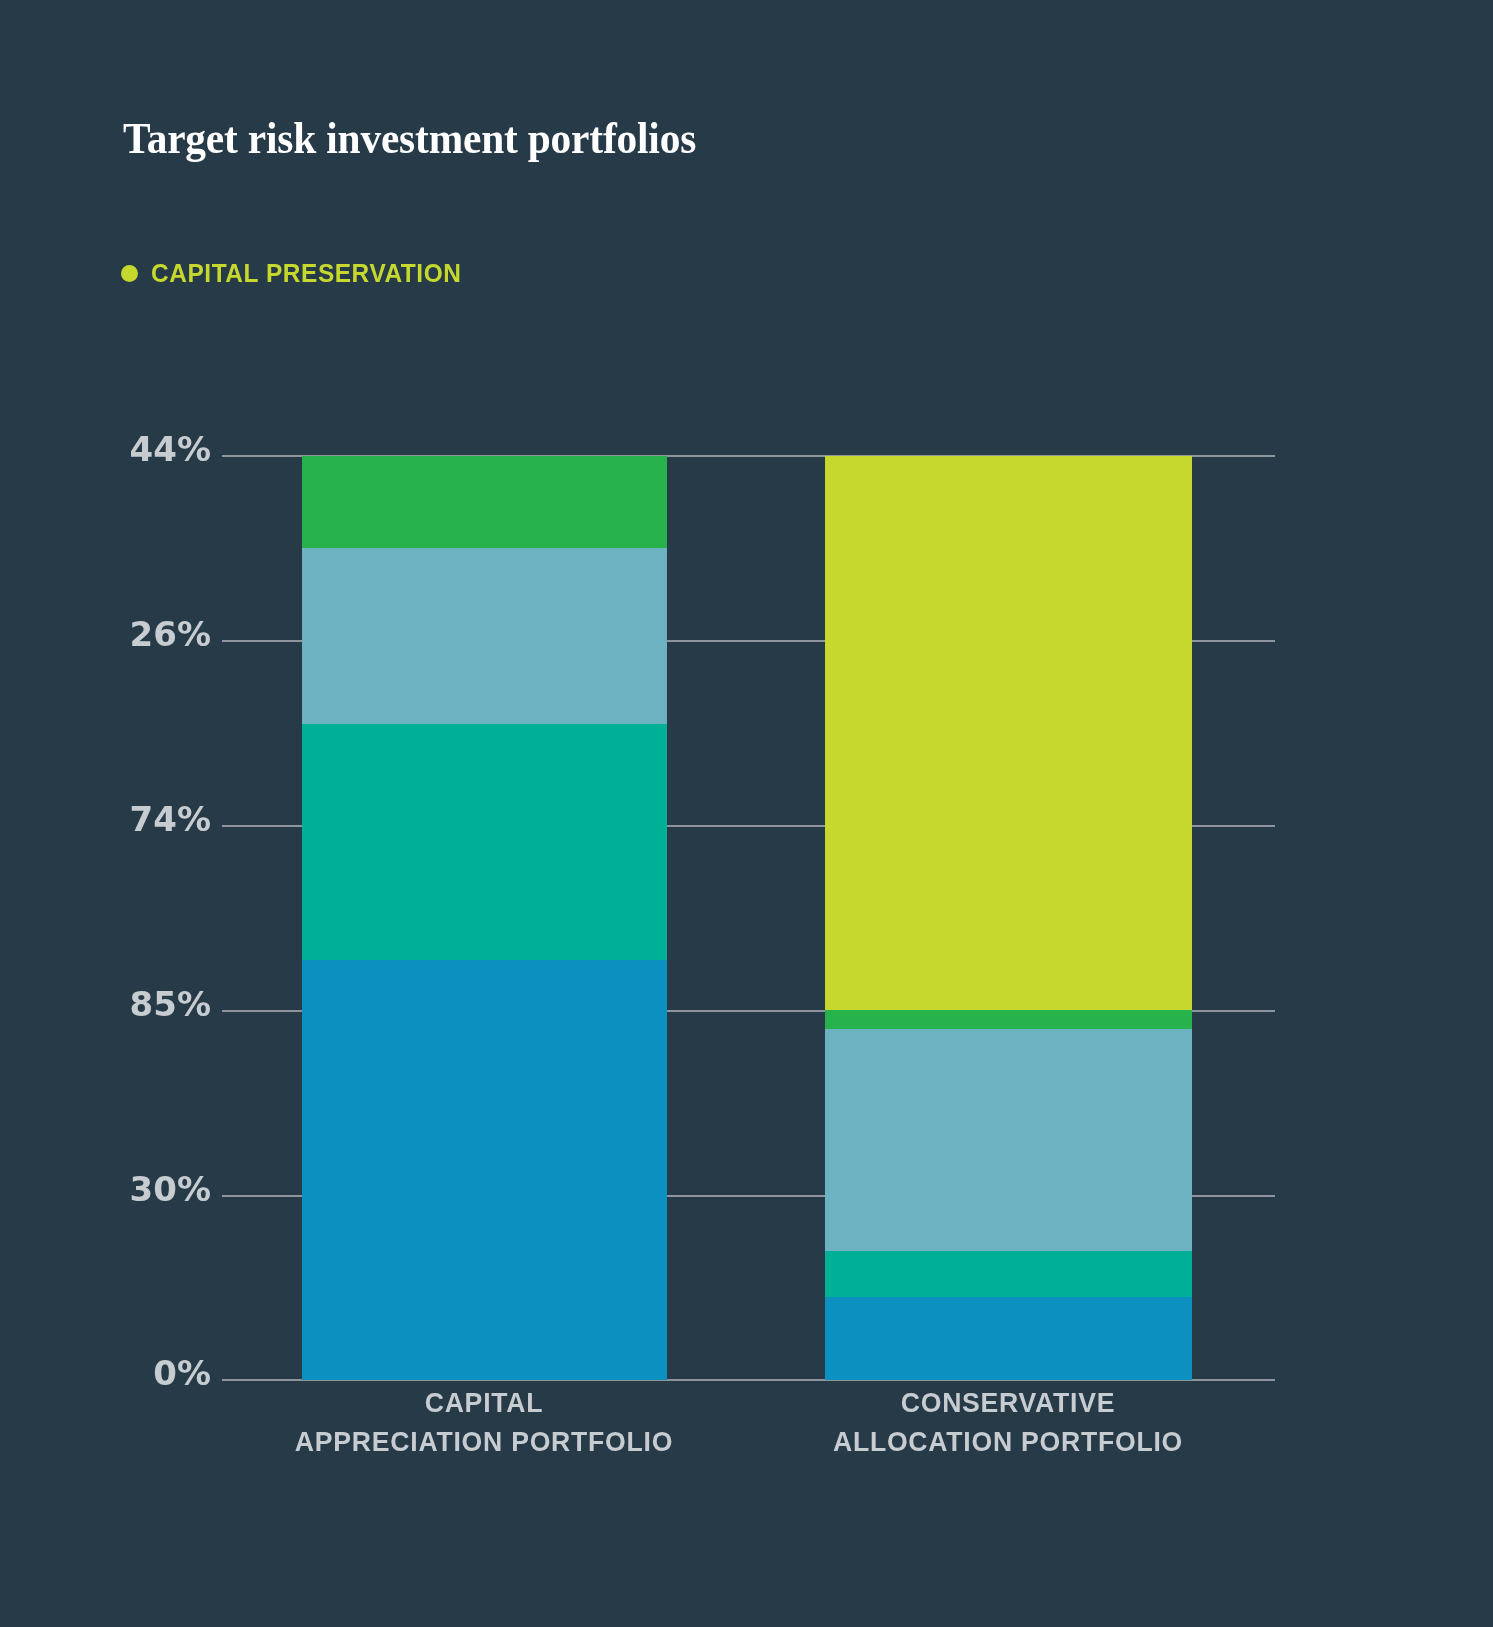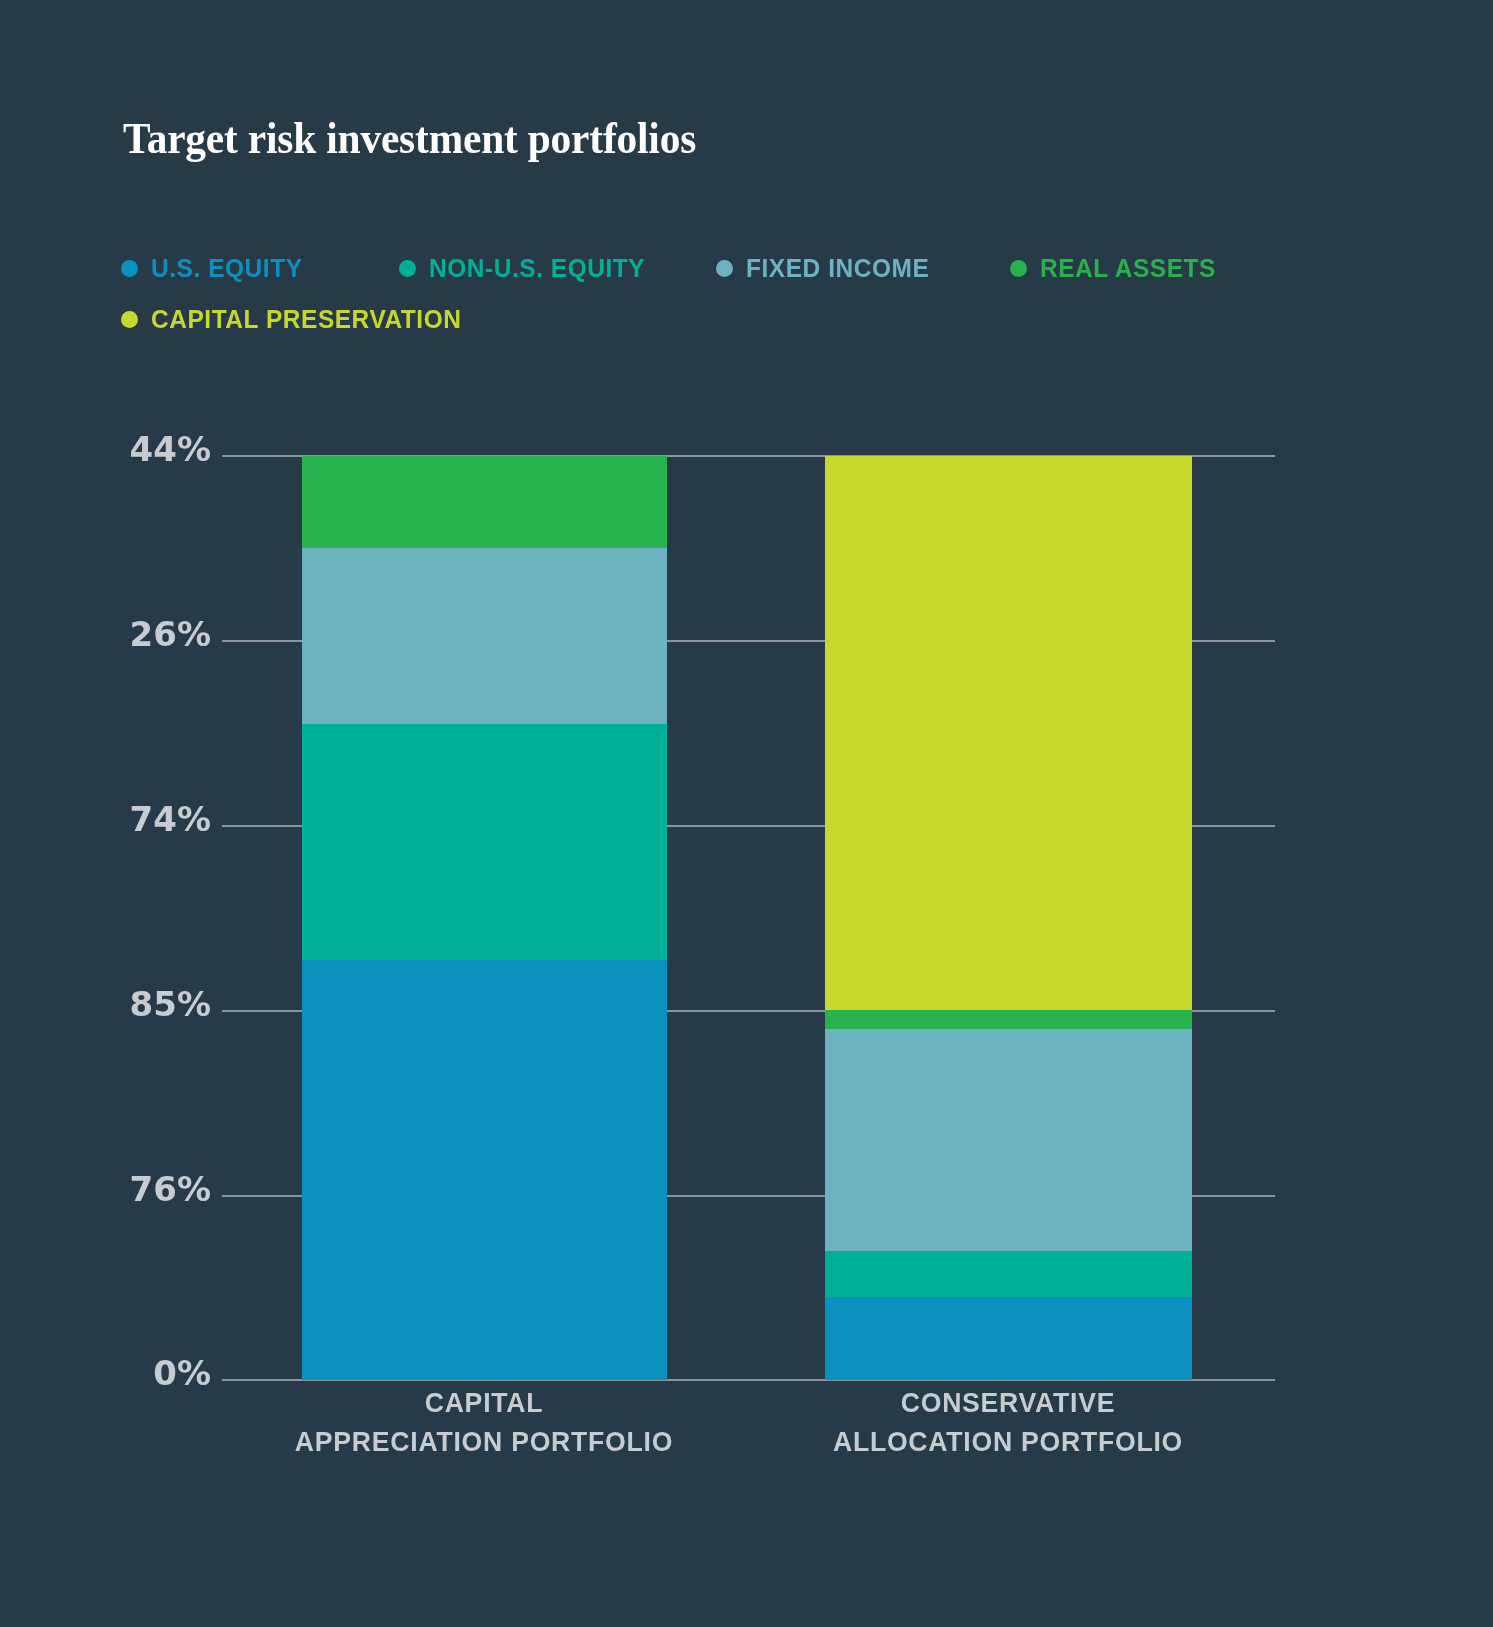--- a/index.html
+++ b/index.html
@@ -116,41 +116,20 @@
     transform: scaleX(0.95);
   }
 </style>
 </head>
 <body>
 
 <div id="chart-title">Target risk investment portfolios</div>
 
 <div id="legend">
 
-  <div class="legend-row">
-    <div class="legend-item" style="width:278px;">
-      <span class="legend-dot" style="background:#0c90c0;"></span>
-      <span class="legend-label" style="color:#0c90c0;">U.S. EQUITY</span>
-    </div>
-
-    <div class="legend-item" style="width:317px;">
-      <span class="legend-dot" style="background:#00b096;"></span>
-      <span class="legend-label" style="color:#00b096;">NON-U.S. EQUITY</span>
-    </div>
-
-    <div class="legend-item" style="width:294px;">
-      <span class="legend-dot" style="background:#6cb2c1;"></span>
-      <span class="legend-label" style="color:#6cb2c1;">FIXED INCOME</span>
-    </div>
-
-    <div class="legend-item">
-      <span class="legend-dot" style="background:#28b24c;"></span>
-      <span class="legend-label" style="color:#28b24c;">REAL  ASSETS</span>
-    </div>
-  </div>
 
   <div class="legend-row" style="margin-top:5px;">
     <div class="legend-item">
       <span class="legend-dot" style="background:#c6d72e;"></span>
       <span class="legend-label" style="color:#c6d72e;">CAPITAL PRESERVATION</span>
     </div>
   </div>
 </div>
 
 <div id="plot">
@@ -159,21 +138,21 @@
   <div class="gridline" style="top:640px;"></div>
   <div class="gridline" style="top:825px;"></div>
   <div class="gridline" style="top:1010px;"></div>
   <div class="gridline" style="top:1195px;"></div>
   <div class="gridline" style="top:1379px;"></div>
 
   <div class="axis-tick-label" style="top:429px;">44%</div>
   <div class="axis-tick-label" style="top:614px;">26%</div>
   <div class="axis-tick-label" style="top:799px;">74%</div>
   <div class="axis-tick-label" style="top:984px;">85%</div>
-  <div class="axis-tick-label" style="top:1169px;">76%</div>
+  <div class="axis-tick-label" style="top:1169px;">30%</div>
   <div class="axis-tick-label" style="top:1353px;">0%</div>
 
   <div class="bar" style="left:302px; width:365px; height:924px;">
     <div class="bar-seg" style="background:#0c90c0; bottom:0px;    height:420.4px;"></div>
     <div class="bar-seg" style="background:#00b096; bottom:420.4px; height:235.6px;"></div>
     <div class="bar-seg" style="background:#6cb2c1; bottom:656px;   height:175.6px;"></div>
     <div class="bar-seg" style="background:#28b24c; bottom:831.6px; height:92.4px;"></div>
   </div>
 
   <div class="bar" style="left:825px; width:367px; height:924px;">

